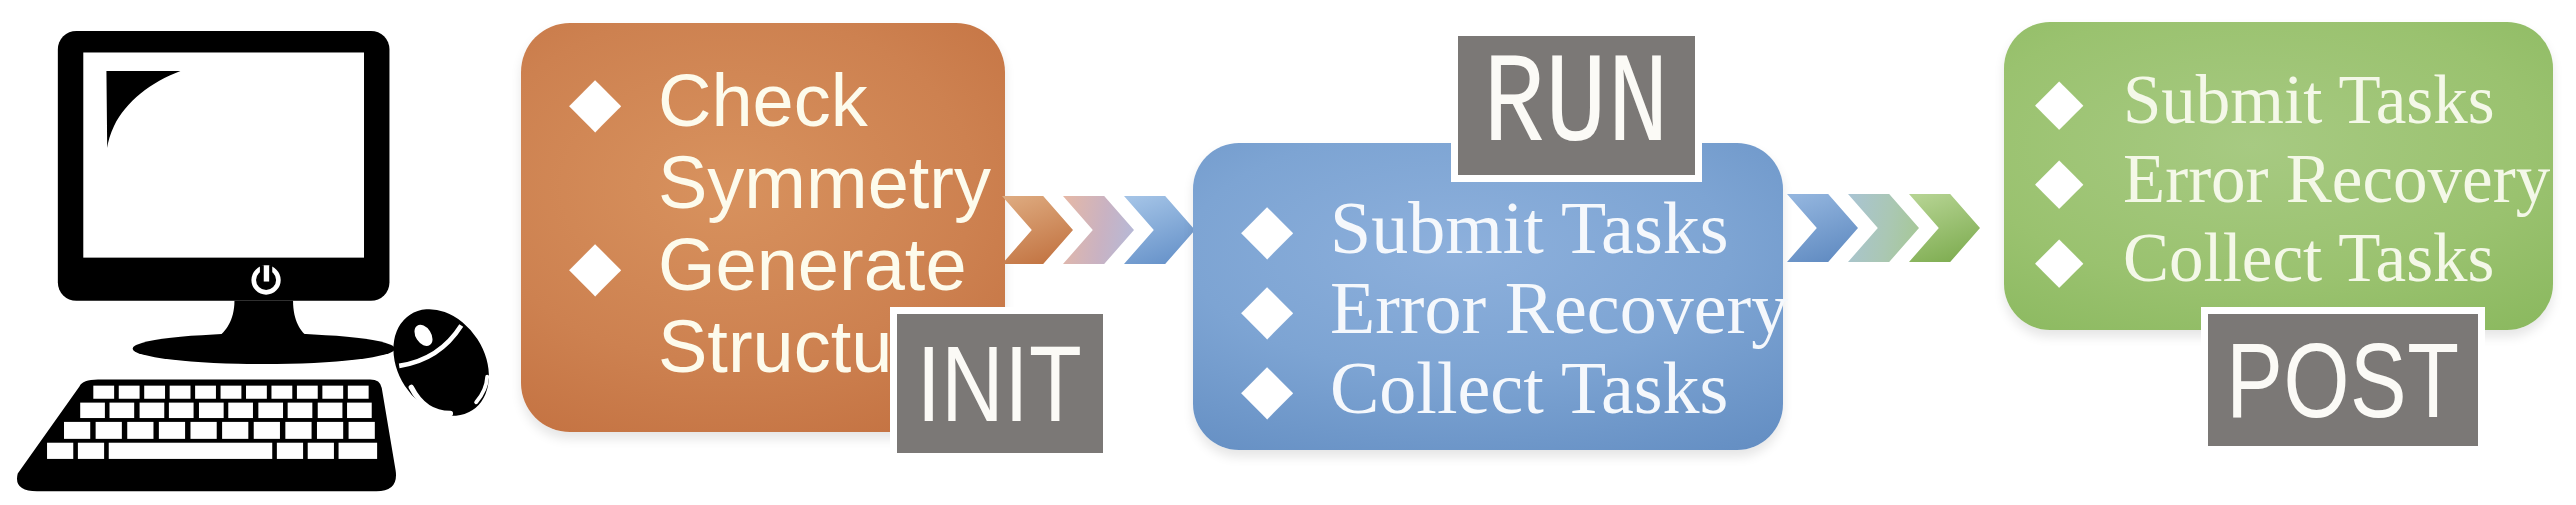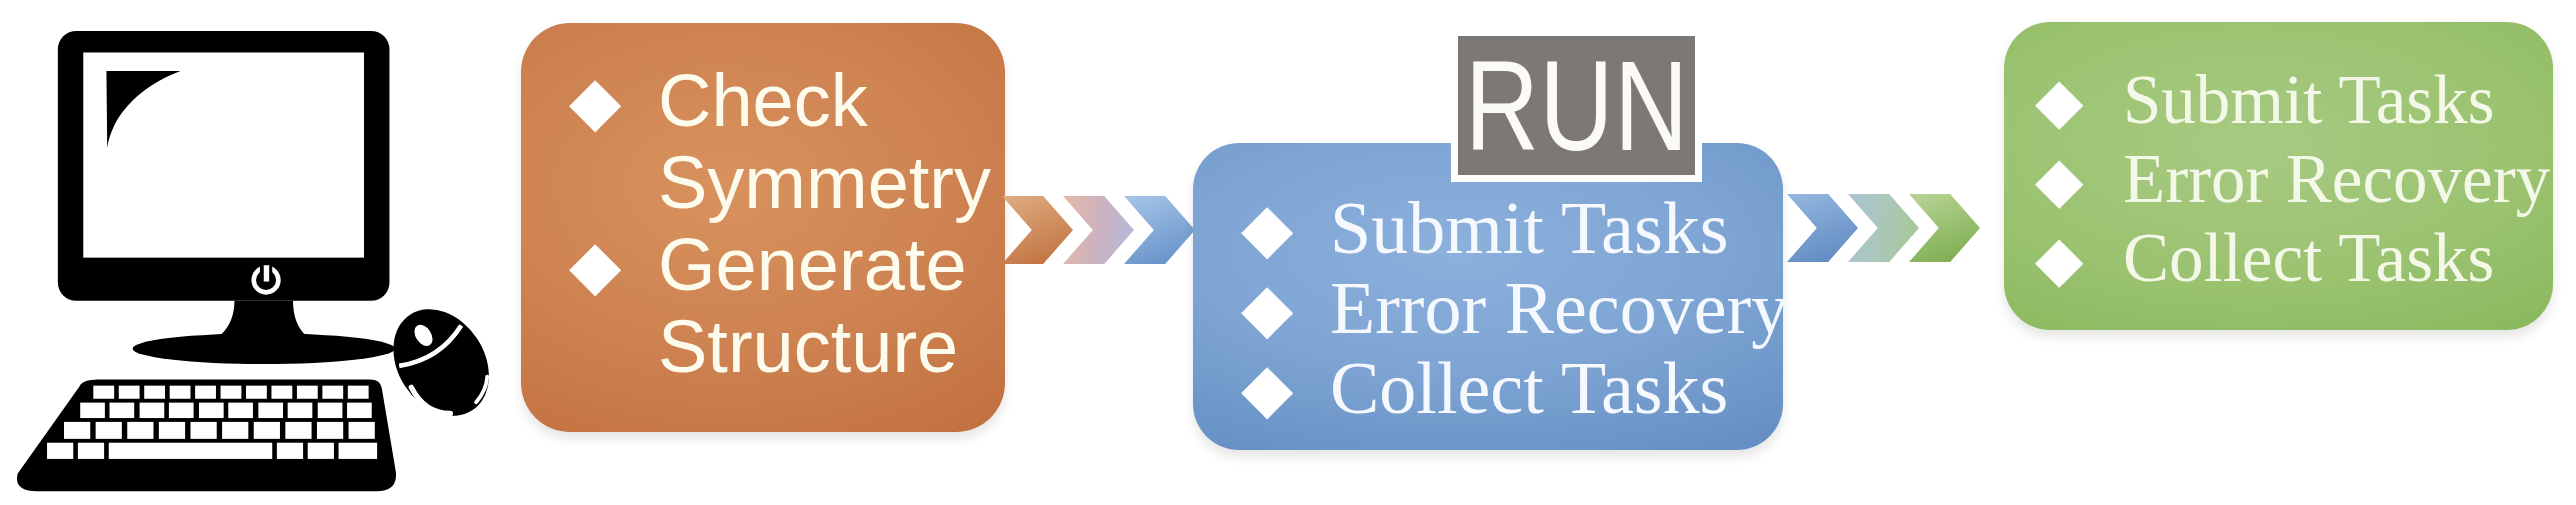--- a/index.html
+++ b/index.html
@@ -39,21 +39,21 @@
   .box-run .item-text,.box-post .item-text{white-space:nowrap;font-family:Liberation Serif, serif;}
   
   .stage-label{
     position:absolute;box-sizing:border-box;z-index:5;
     background:#7b7876;border:7.7px solid #ffffff;
     display:flex;align-items:center;justify-content:center;
     color:#fbfaf6;
   }
   .stage-label .label-text{display:inline-block;transform:scaleX(0.80);letter-spacing:0.8px;}
   .label-init{left:890px;top:307px;width:220px;height:153px;font-size:108px;}
-  .label-run{left:1451px;top:29px;width:251px;height:153px;font-size:128px;}
+  .label-run{left:1451px;top:29px;width:251px;height:153px;font-size:128px;font-family:Liberation Mono, monospace;}
   .label-post{left:2201px;top:307px;width:284px;height:146px;font-size:106px;}
   
   .chevrons{position:absolute;width:194px;height:68px;}
   .band-1{left:1002px;top:196px;}
   .band-2{left:1787px;top:194px;}
   .chev{
     position:absolute;top:0;width:71px;height:68px;
     clip-path:polygon(0 0, 58% 0, 100% 50%, 58% 100%, 0 100%, 42% 50%);
   }
   .chev.p1{left:0;}
@@ -140,20 +140,23 @@
   <div class="stage-box box-init">
     <div class="item">
       <span class="bullet">◆</span>
       <span class="item-text">Check Symmetry</span>
     </div>
     <div class="item">
       <span class="bullet">◆</span>
       <span class="item-text">Generate Structure</span>
     </div>
   </div>
+  <div class="stage-label label-init">
+    <span class="label-text">INIT</span>
+  </div>
 
   <div class="chevrons band-1">
     <div class="chev p1"></div>
     <div class="chev p2"></div>
     <div class="chev p3"></div>
   </div>
 
   <div class="stage-box box-run">
     <div class="item">
       <span class="bullet">◆</span>
@@ -185,15 +188,18 @@
     </div>
     <div class="item">
       <span class="bullet">◆</span>
       <span class="item-text">Error Recovery</span>
     </div>
     <div class="item">
       <span class="bullet">◆</span>
       <span class="item-text">Collect Tasks</span>
     </div>
   </div>
+  <div class="stage-label label-post">
+    <span class="label-text">POST</span>
+  </div>
 
 </div>
 
 
 </body></html>

